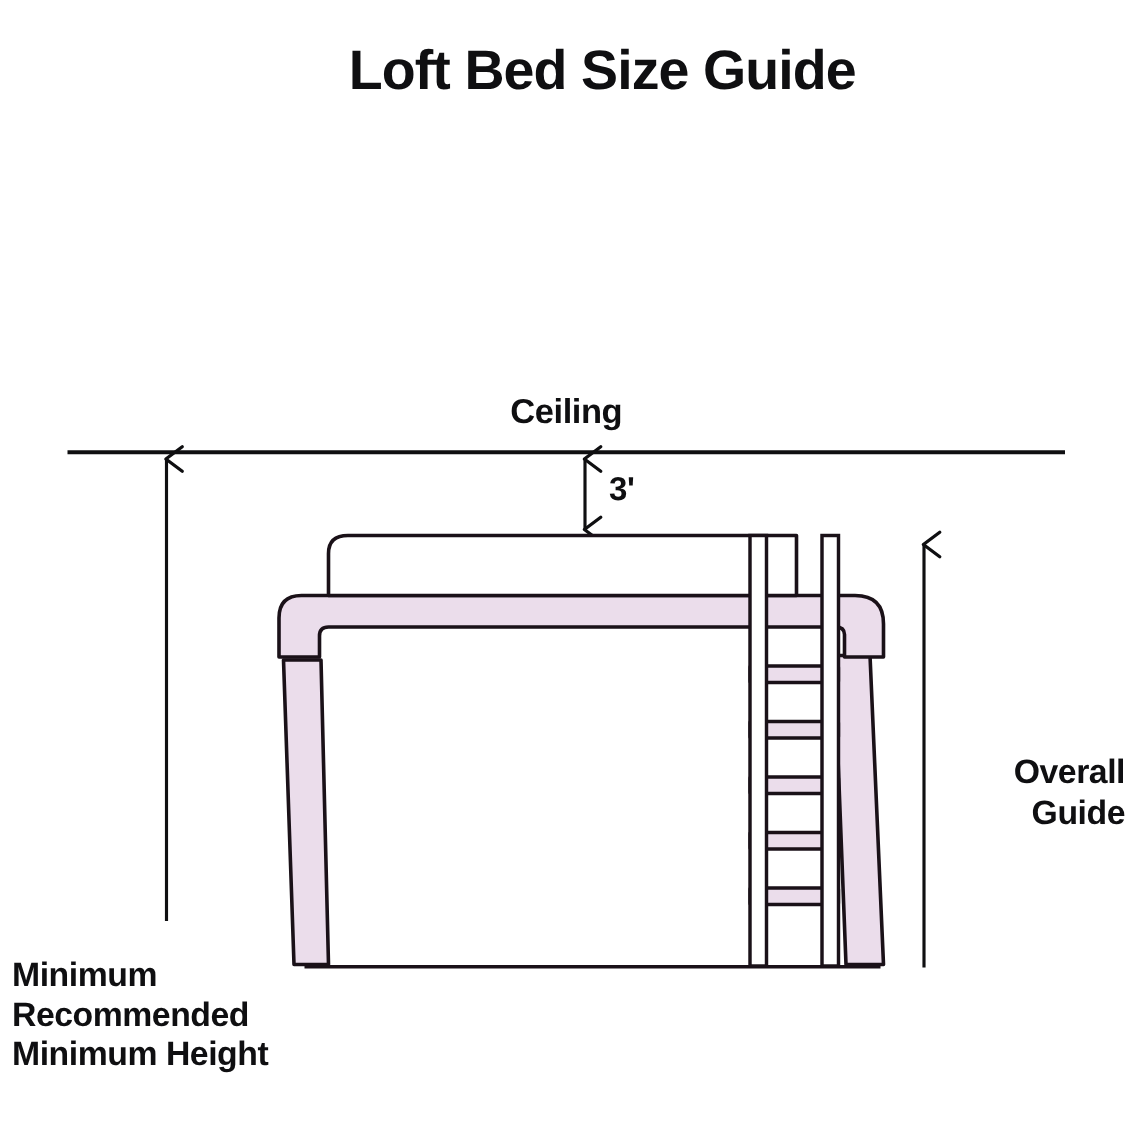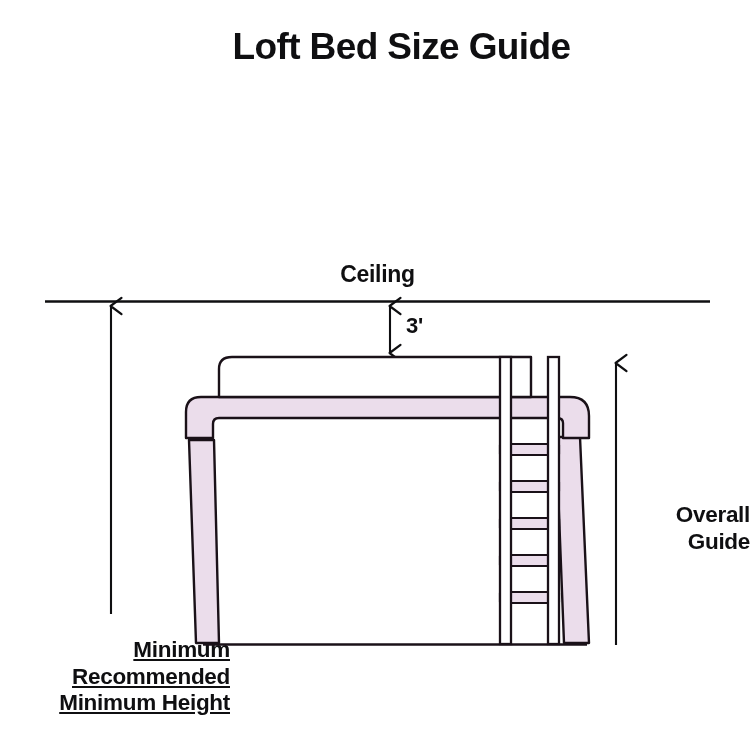--- a/index.html
+++ b/index.html
@@ -68,24 +68,23 @@
   }
   #overall-label {
     left: 628px; top: 456px; width: 122px;
     text-align: right;
     font-size: 22.5px;
     letter-spacing: -0.3px;
     margin-top: 46px;
   }
   #min-label {
     left: 8px; top: 637px; width: 222px;
-    text-align: right;
+    text-align: left;
     font-size: 22.5px;
     letter-spacing: -0.3px;
-    text-decoration: underline;
   }
 
   
   #diagram {
     position: absolute;
     left: 0; top: 0;
     width: 755px;
     height: 755px;
   }
 </style>

